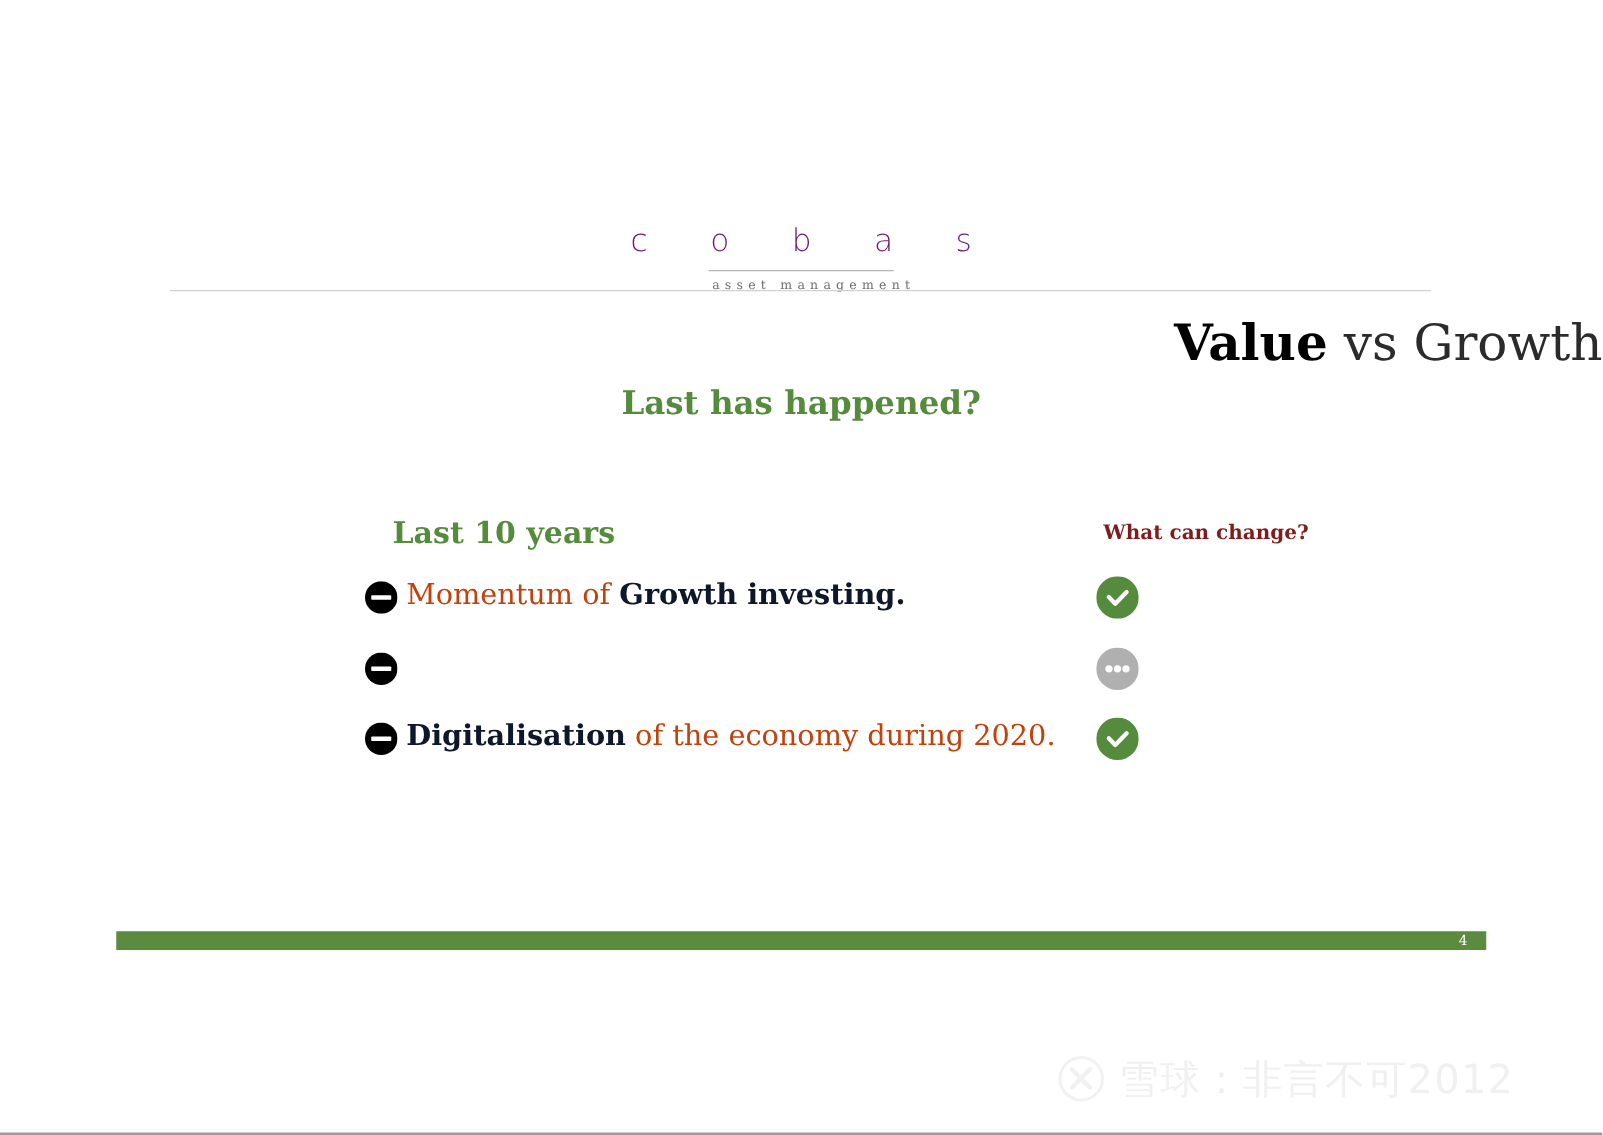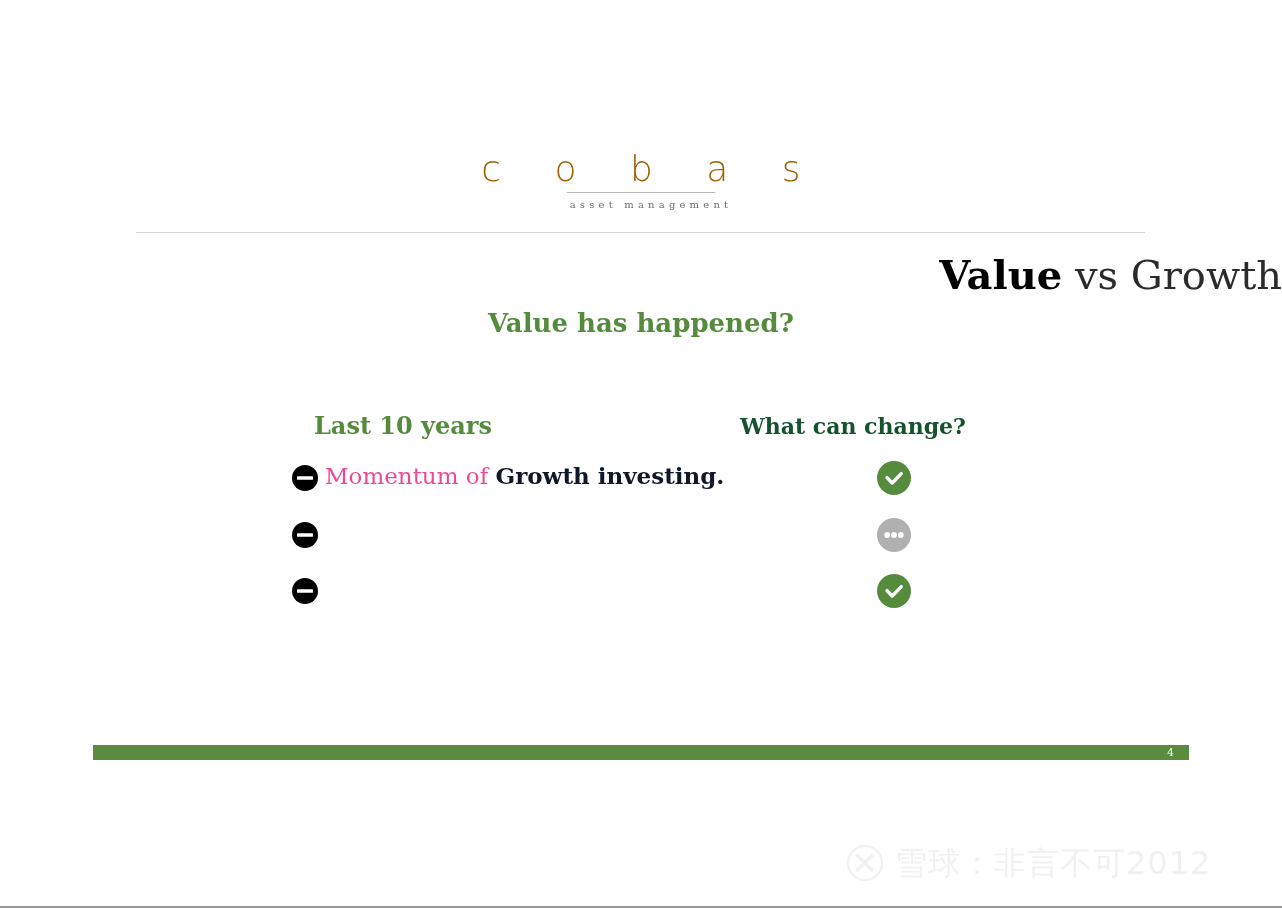--- a/index.html
+++ b/index.html
@@ -29,26 +29,27 @@
   
   #logo-block {
     position: absolute;
     left: 0;
     top: 152px;
     width: 1282px;
     text-align: center;
   }
   #logo-word {
     font-family: "DejaVu Sans", sans-serif;
-    font-size: 36px;
+    font-size: 25px;
     font-weight: 300;
     letter-spacing: 21px;
-    color: #a16207;
+    color: #701a75;
     line-height: 34px;
     padding-left: 21px;
+    margin-top: 24px;
   }
   #logo-rule {
     width: 148px;
     height: 1px;
     background: #b5b5b5;
     margin: 6px auto 5px auto;
   }
   #logo-sub {
     font-family: "DejaVu Serif", serif;
     font-size: 10px;
@@ -112,24 +113,24 @@
     font-weight: 700;
     color: #558b3c;
     line-height: 30px;
     white-space: nowrap;
   }
   #col-right-head {
     position: absolute;
     left: 740px;
     top: 411px;
     width: 307px;
-    text-align: left;
-    font-size: 22px;
-    font-weight: 700;
-    color: #14532d;
+    text-align: right;
+    font-size: 16px;
+    font-weight: 700;
+    color: #7f1d1d;
     line-height: 30px;
     white-space: nowrap;
   }
 
   
   #rows {
     position: absolute;
     left: 0;
     top: 458px;
     width: 1282px;
@@ -158,21 +159,21 @@
     line-height: 36px;
     color: #3a3a3a;
     white-space: nowrap;
   }
   .row-text .b {
     font-weight: 700;
     color: #0f172a;
   }
   .row-text .n {
     font-weight: 400;
-    color: #ec4899;
+    color: #c2410c;
   }
   .status-cell {
     position: absolute;
     left: 877px;
     top: 3px;
     width: 34px;
     height: 34px;
   }
   .status-icon {
     display: block;
@@ -231,21 +232,21 @@
 
   <div id="logo-block">
     <div id="logo-word">c o b a s</div>
     <div id="logo-rule"></div>
     <div id="logo-sub">asset management</div>
   </div>
 
   <div id="header-rule"></div>
 
   <div id="title"><span class="strong">Value</span><span class="light"> vs Growth</span></div>
-  <div id="subtitle">Value has happened?</div>
+  <div id="subtitle">Last has happened?</div>
 
   <div id="col-left-head">Last 10 years</div>
   <div id="col-right-head">What can change?</div>
 
   <div id="rows">
       <div class="row">
         <div class="bullet-cell">
           <svg class="minus-icon" viewBox="0 0 26 26" aria-hidden="true">
             <circle cx="13" cy="13" r="13" fill="#000000"></circle>
             <rect x="5" y="11.2" width="16" height="3.6" rx="0.6" fill="#ffffff"></rect>
@@ -275,20 +276,21 @@
           </svg>
         </div>
       </div>
       <div class="row">
         <div class="bullet-cell">
           <svg class="minus-icon" viewBox="0 0 26 26" aria-hidden="true">
             <circle cx="13" cy="13" r="13" fill="#000000"></circle>
             <rect x="5" y="11.2" width="16" height="3.6" rx="0.6" fill="#ffffff"></rect>
           </svg>
         </div>
+        <div class="row-text"><span class="b">Digitalisation</span><span class="n"> of the economy during 2020.</span></div>
         <div class="status-cell">
           <svg class="status-icon" viewBox="0 0 34 34" aria-hidden="true">
             <circle cx="17" cy="17" r="17" fill="#558b3c"></circle>
             <path d="M10 16.6 L15.2 22 L24.3 12.6" fill="none" stroke="#ffffff" stroke-width="3.4" stroke-linecap="round" stroke-linejoin="round"></path>
           </svg>
         </div>
       </div>
     </div>
 
   <div id="footer-bar">

